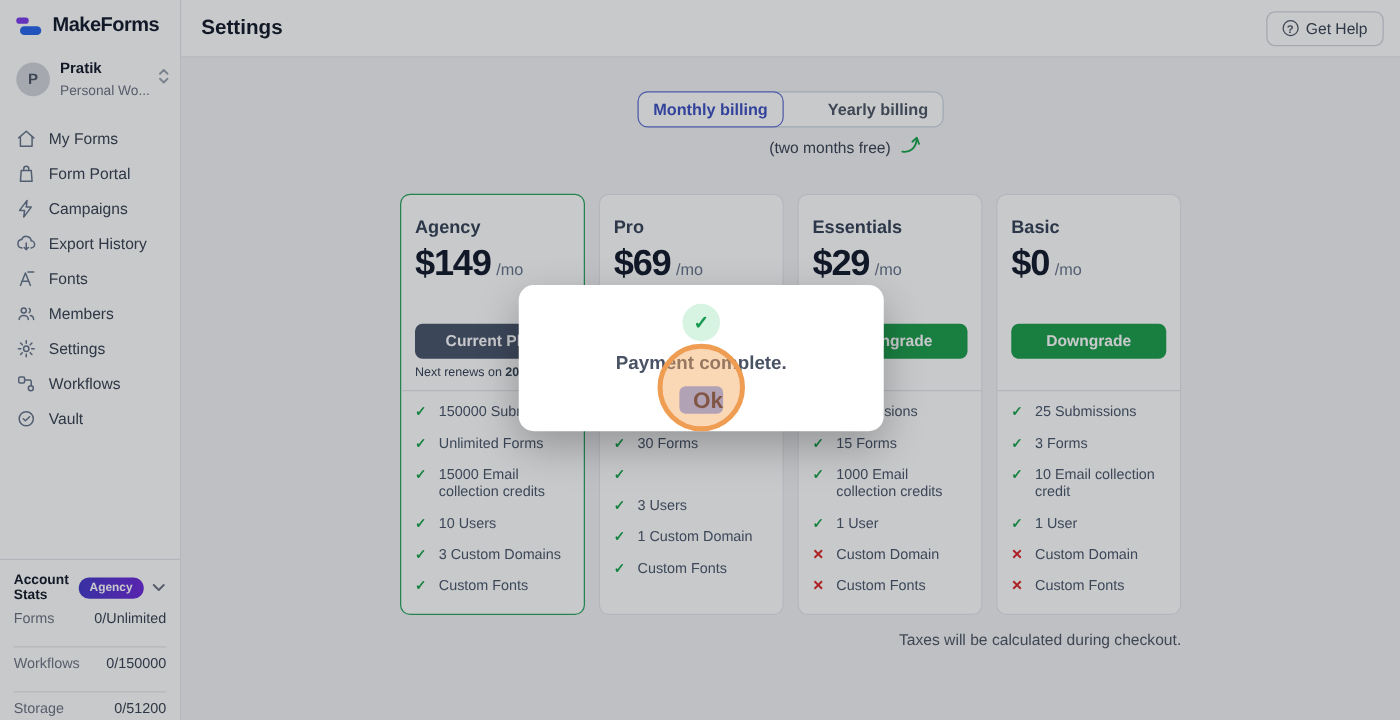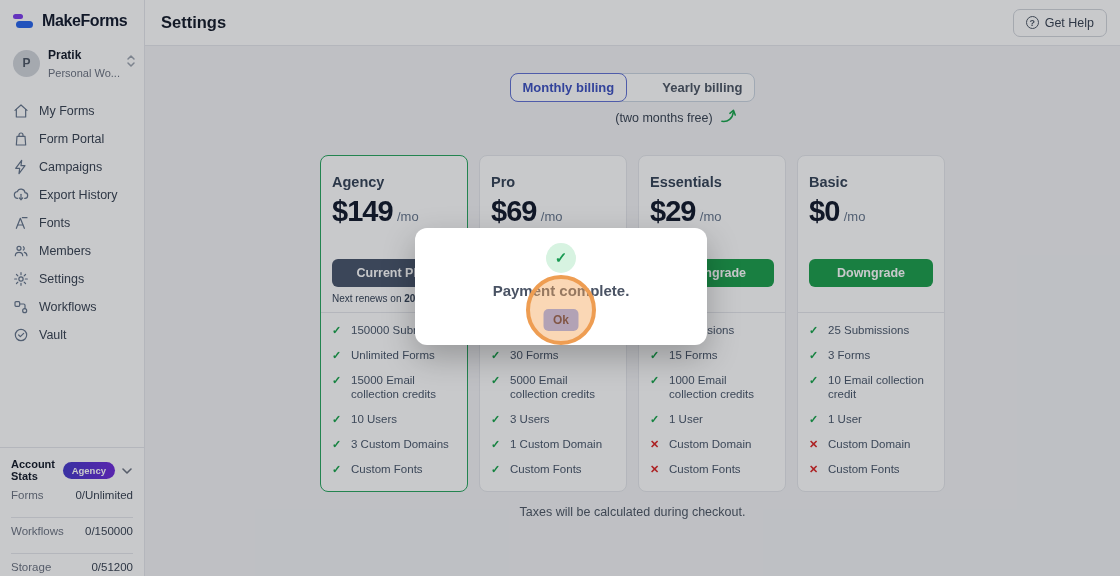--- a/index.html
+++ b/index.html
@@ -61,28 +61,28 @@
   .btn-dark { background:#46536a; }
   .btn-green { background:#1a9e4a; }
   .renew { position:absolute; top:137px; left:11px; font-size:10px; color:#334155; white-space:nowrap; }
   .feat-divider { position:absolute; top:156px; left:0; right:0; border-top:1px solid #e5e7eb; }
   .feats { position:absolute; top:167px; left:11px; right:8px; list-style:none; }
   .feat { display:flex; gap:8px; font-size:11.5px; color:#475569; line-height:14px; margin-bottom:11px; }
   .fi { width:11px; flex:none; font-weight:bold; font-size:11px; }
   .fi.ok { color:#16a34a; }
   .fi.no { color:#dc2626; }
 
-  .tax-note { width:625px; margin:13px auto 0; text-align:center; font-size:12.5px; color:#4b5563; }
+  .tax-note { width:625px; margin:13px auto 0; text-align:right; font-size:12.5px; color:#4b5563; }
 
   
   .dim { position:absolute; inset:0; background:rgba(23,28,38,0.24); z-index:40; }
   .modal { position:absolute; left:415px; top:228px; width:292px; height:117px; background:#fff; border-radius:12px; box-shadow:0 12px 32px rgba(0,0,0,0.25); z-index:50; text-align:center; }
   .modal-check { width:30px; height:30px; border-radius:50%; background:#d7f3e1; color:#189a52; margin:15px auto 0; display:flex; align-items:center; justify-content:center; font-size:15px; font-weight:bold; }
   .modal-msg { margin-top:9px; font-size:15px; font-weight:bold; color:#4a5364; }
-  .modal-ok { position:absolute; top:81px; left:50%; transform:translateX(-50%); width:35px; height:22px; border:none; border-radius:5px; background:#7d9fff; color:#241332; font-size:12px; font-weight:bold; cursor:pointer; font-family:"Liberation Sans", sans-serif; }
+  .modal-ok { position:absolute; top:81px; left:50%; transform:translateX(-50%); width:35px; height:22px; border:none; border-radius:5px; background:#7d9fff; color:#241332; font-size:18px; font-weight:bold; cursor:pointer; font-family:"Liberation Sans", sans-serif;text-align:right; }
   .click-ring { position:absolute; left:526px; top:275px; width:70px; height:70px; border-radius:50%; border:4px solid #ee9d52; background:rgba(245,166,90,0.45); z-index:60; pointer-events:none; }
 </style>
 </head>
 <body>
 
 <aside class="sidebar">
   <div class="brand">
     <span class="logo">
         <span class="bar1"></span>
         <span class="bar2"></span>
@@ -294,21 +294,20 @@
         <li class="feat">
             <span class="fi ok">✓</span>
             <span class="ft">Submissions</span>
           </li>
         <li class="feat">
             <span class="fi ok">✓</span>
             <span class="ft">30 Forms</span>
           </li>
         <li class="feat">
             <span class="fi ok">✓</span>
-            <span class="ft">5000 Email collection credits</span>
           </li>
         <li class="feat">
             <span class="fi ok">✓</span>
             <span class="ft">3 Users</span>
           </li>
         <li class="feat">
             <span class="fi ok">✓</span>
             <span class="ft">1 Custom Domain</span>
           </li>
         <li class="feat">

